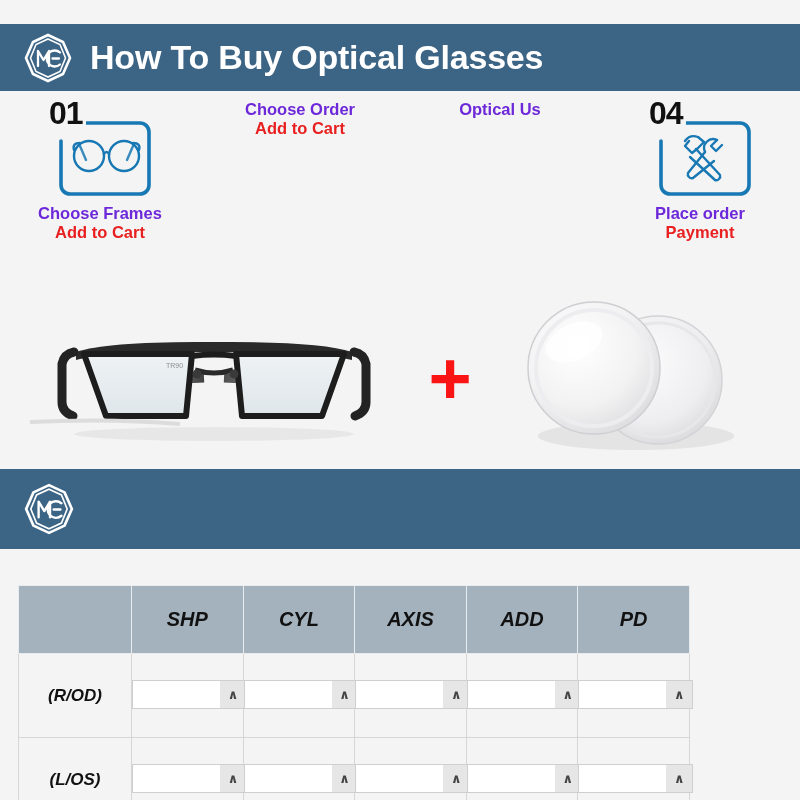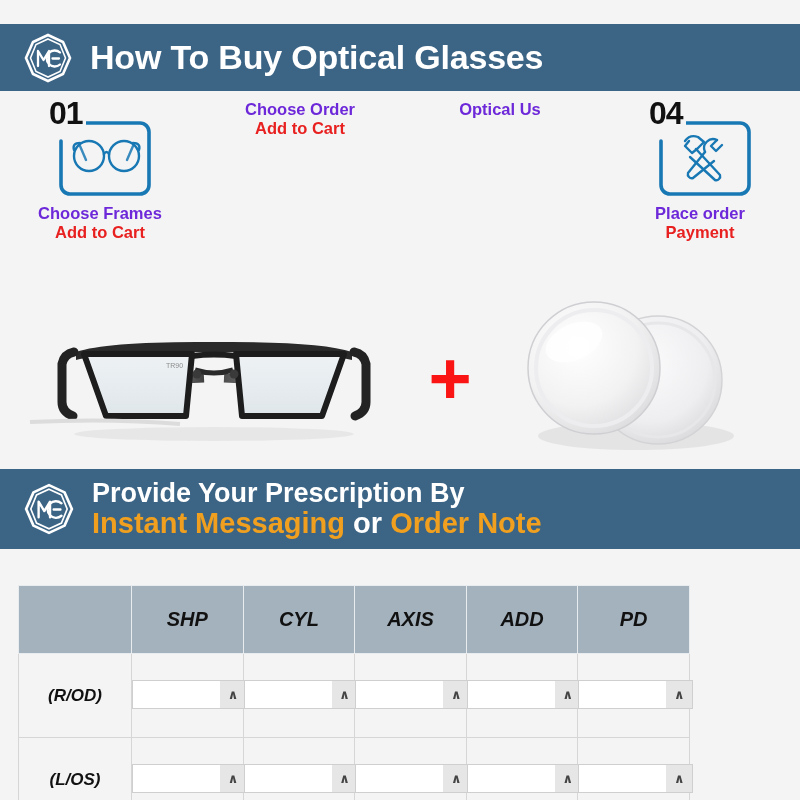--- a/index.html
+++ b/index.html
@@ -260,26 +260,20 @@
 
   <div class="banner banner-2">
     <span class="logo">
       <svg width="54" height="54" viewBox="0 0 52 52">
         <polygon points="26,3 41,10 48,26 41,42 26,49 11,42 4,26 11,10" fill="none" stroke="#ffffff" stroke-width="2.6"></polygon>
         <polygon points="26,7 38,12.5 43.5,26 38,39.5 26,45 14,39.5 8.5,26 14,12.5" fill="none" stroke="#ffffff" stroke-width="1.6"></polygon>
         <path d="M16 34 L16 19 L21.5 28 L27 19 L27 34" fill="none" stroke="#ffffff" stroke-width="2.3" stroke-linejoin="round" stroke-linecap="round"></path>
         <path d="M38 20.5 a8 8 0 1 0 0 12 M30.5 26.5 L37 26.5" fill="none" stroke="#ffffff" stroke-width="2.3" stroke-linecap="round"></path>
       </svg>
     </span>
-    <span class="lines">
-      <span class="line-1">Provide Your Prescription By</span>
-      <span class="line-2">
-        <span class="orange">Instant Messaging</span><span> or </span><span class="orange">Order Note</span>
-      </span>
-    </span>
   </div>
 
   <div class="table-wrap">
     <table>
       <thead>
         <tr>
           <th class="corner col-first"></th>
           <th>SHP</th>
           <th>CYL</th>
           <th>AXIS</th>

